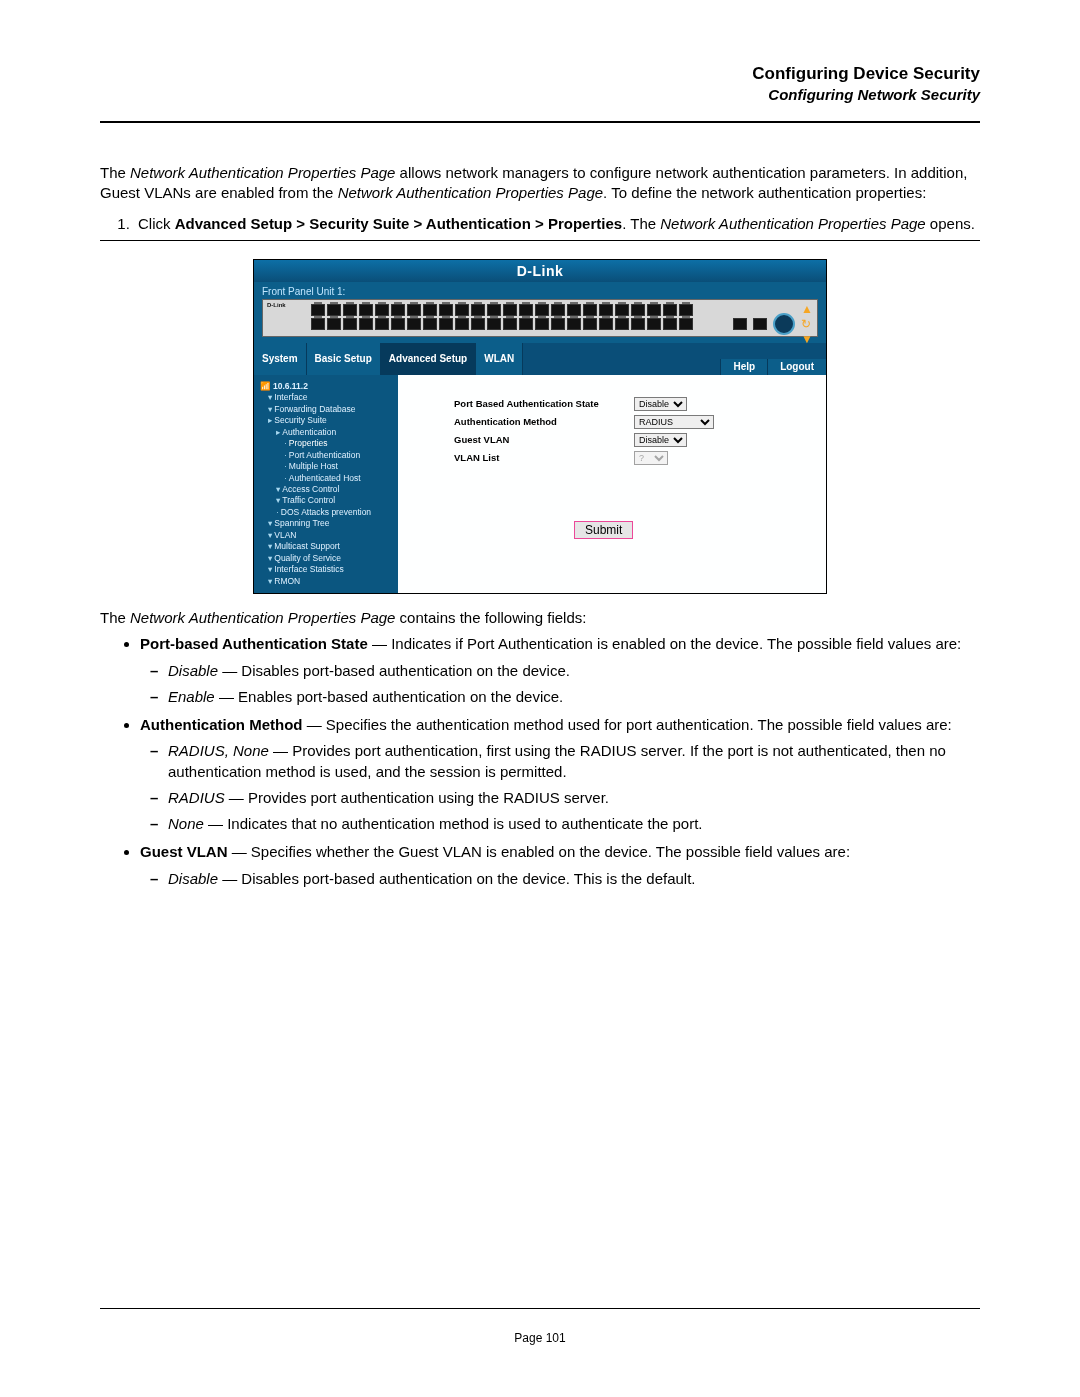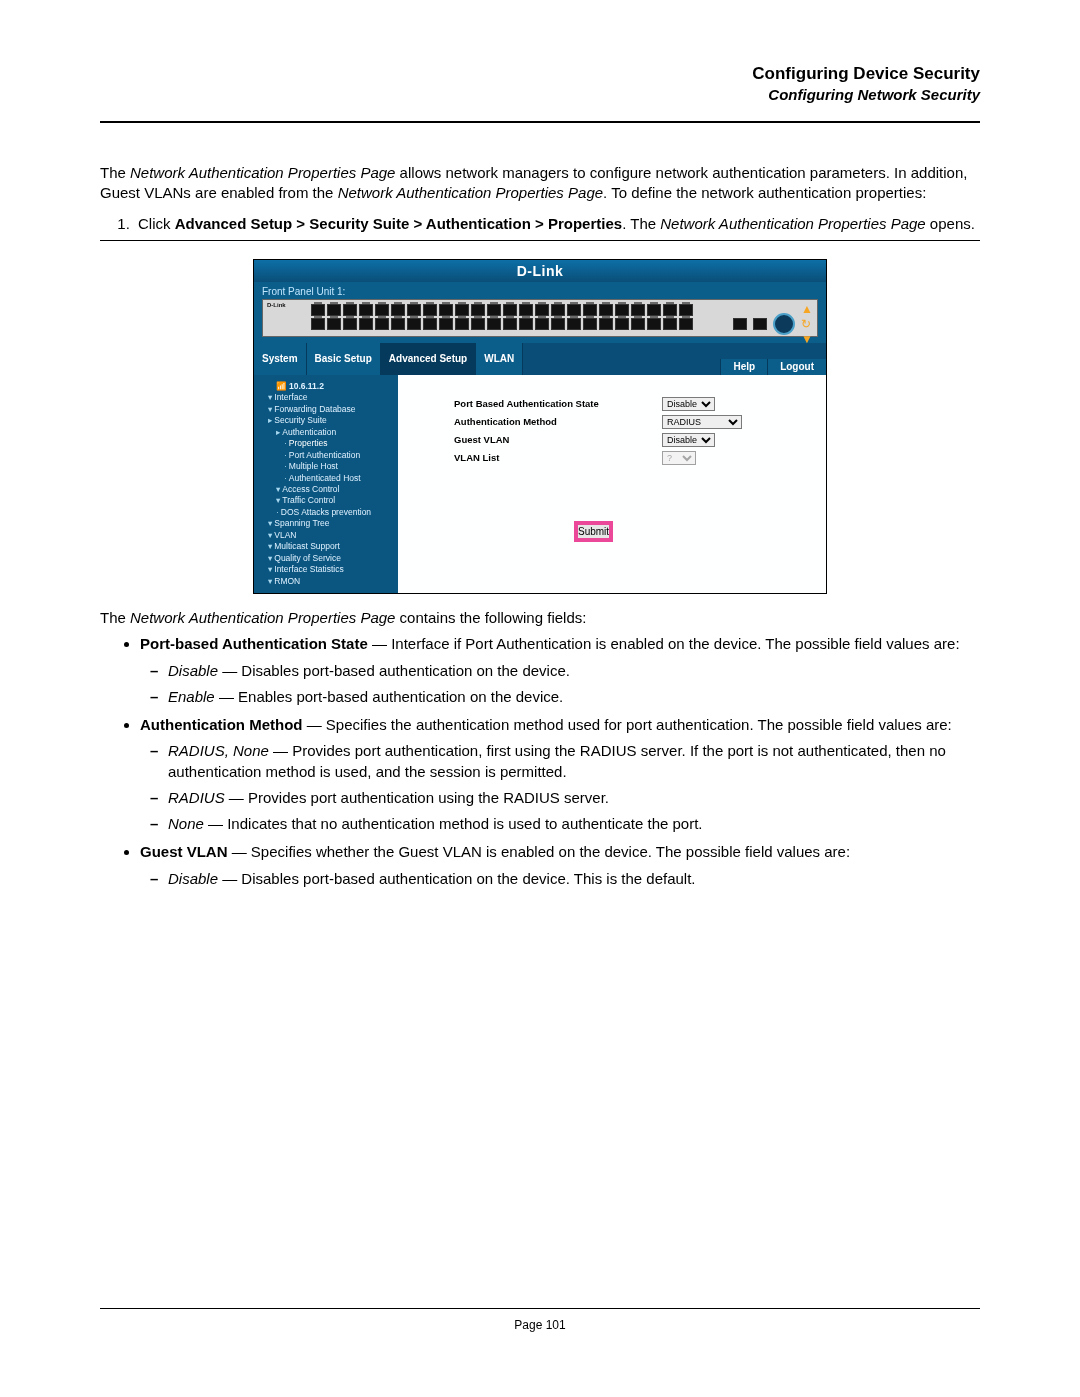--- a/index.html
+++ b/index.html
@@ -31,45 +31,45 @@
   .serial{width:18px;height:18px;border-radius:50%;background:#0b3a5a;border:2px solid #4aa0c8;}
   .arrows{display:flex;flex-direction:column;gap:3px;color:#f6a623;font-size:12px;line-height:1;}
   .nav-row{display:flex;background:#0a4e78;height:32px;font-size:10px;color:#fff;align-items:stretch;}
   .nav-tab{padding:0 8px;display:flex;align-items:center;background:#0c5e8a;border-right:1px solid #063a5c;cursor:pointer;font-weight:bold;}
   .nav-tab.dark{background:#063a5c;}
   .nav-spacer{flex:1;}
   .nav-right{display:flex;margin-top:16px;}
   .nav-btn{padding:0 12px;display:flex;align-items:center;background:#0c5e8a;border-left:1px solid #063a5c;cursor:pointer;font-weight:bold;}
   .app{display:flex;background:#0a5884;min-height:208px;}
   .tree{width:134px;background:#0b5680;padding:6px 4px 6px 6px;font-size:8.5px;color:#dff1ff;line-height:1.35;}
-  .tree .root{font-weight:bold;margin-left:16px;}
+  .tree .root{font-weight:bold;}
   .tree .n{white-space:nowrap;}
   .tree .i1{padding-left:8px;}
   .tree .i2{padding-left:16px;}
   .tree .i3{padding-left:24px;}
   .tree .sel{color:#fff;}
   .tree .tw{color:#a8d8f0;margin-right:2px;}
   .content{flex:1;background:#feffff;padding:20px 16px 12px 56px;font-size:10px;color:#000;}
   .form-row{display:flex;align-items:center;height:18px;}
-  .form-row .lbl{width:208px;font-weight:bold;font-size:9.5px;}
+  .form-row .lbl{width:180px;font-weight:bold;font-size:9.5px;}
   .sel-box{font-size:9px;height:14px;border:1px solid #7a7a7a;background:#efefef;}
   .submit-wrap{margin:54px 0 0 120px;}
-  .submit{font-size:10px;padding:1px 0;background:#e6e6e6;border:4px solid #ec4899;cursor:pointer;}
+  .submit{font-size:12px;padding:1px 10px;background:#e6e6e6;border:1px solid #ec4899;cursor:pointer;}
 
   .after-fig{font-size:15px;line-height:1.35;margin-top:14px;}
   ul.b1{list-style:disc;margin:6px 0 0 0;padding-left:40px;font-size:15px;line-height:1.35;}
   ul.b1>li{margin-bottom:8px;}
   ul.b2{list-style:none;margin:6px 0 4px 0;padding-left:28px;}
   ul.b2>li{margin-bottom:6px;position:relative;}
   ul.b2>li::before{content:'–';position:absolute;left:-18px;font-weight:bold;}
   .b{font-weight:bold;}
   .i{font-style:italic;}
 
   .foot-rule{position:absolute;left:100px;right:100px;bottom:80px;border:none;border-top:1px solid #000;}
-  .foot{position:absolute;left:0;right:0;bottom:65px;text-align:center;font-size:12px;}
+  .foot{position:absolute;left:0;right:0;bottom:52px;text-align:center;font-size:12px;}
 </style>
 </head>
 <body>
 
 <div class="page">
   <div class="hdr">
     <div class="hdr-t">Configuring Device Security</div>
     <div class="hdr-s">Configuring Network Security</div>
   </div>
   <hr class="rule">
@@ -214,21 +214,21 @@
       </div>
     </div>
   </div>
 
   <div class="after-fig">
     <span>The </span><span class="i">Network Authentication Properties Page</span><span> contains the following fields:</span>
   </div>
 
   <ul class="b1">
     <li>
-      <span class="b">Port-based Authentication State</span><span> — </span><span>Interface if Port Authentication is enabled on the device. The possible field values are:</span>
+      <span class="b">Port-based Authentication State</span><span> — </span><span>Indicates if Port Authentication is enabled on the device. The possible field values are:</span>
       <ul class="b2">
         <li><span class="i">Disable</span><span> — Disables port-based authentication on the device.</span></li>
         <li><span class="i">Enable</span><span> — Enables port-based authentication on the device.</span></li>
       </ul>
     </li>
     <li>
       <span class="b">Authentication Method</span><span> — </span><span>Specifies the authentication method used for port authentication. The possible field values are:</span>
       <ul class="b2">
         <li><span class="i">RADIUS, None</span><span> — Provides port authentication, first using the RADIUS server. If the port is not authenticated, then no authentication method is used, and the session is permitted.</span></li>
         <li><span class="i">RADIUS</span><span> — Provides port authentication using the RADIUS server.</span></li>

